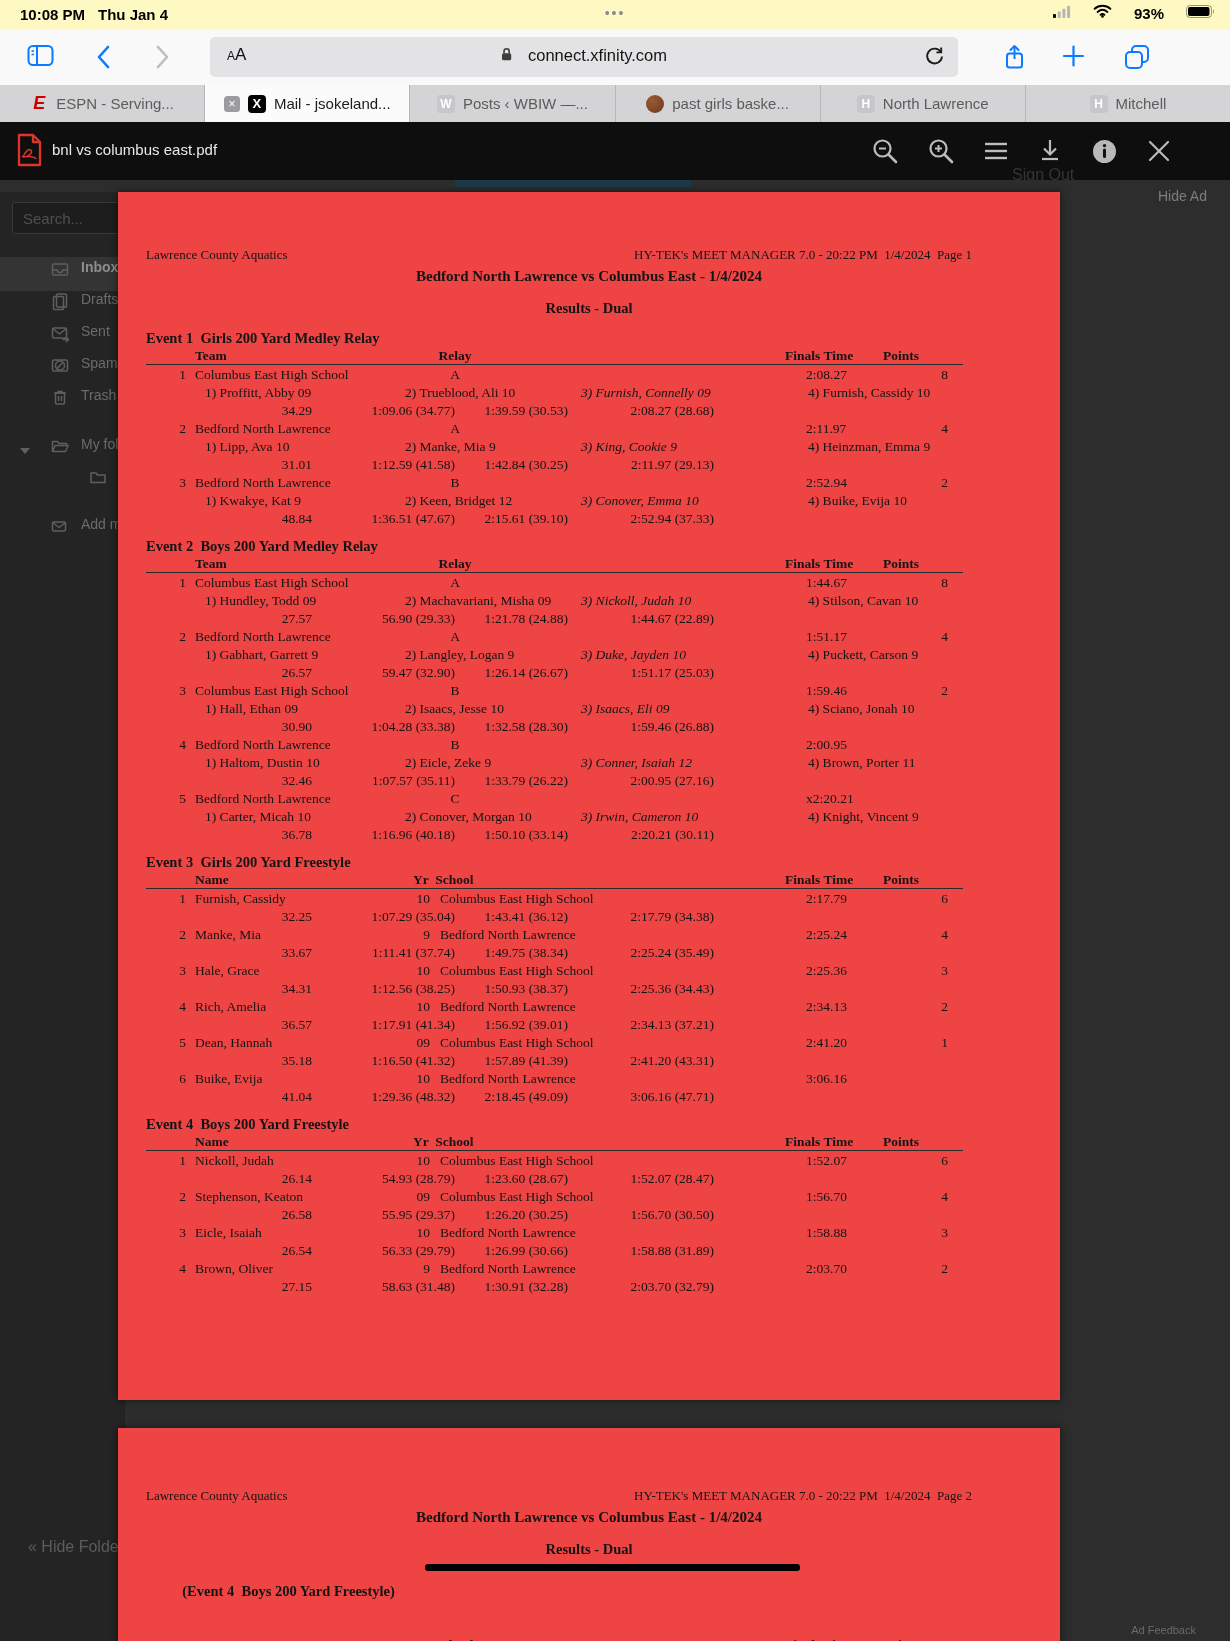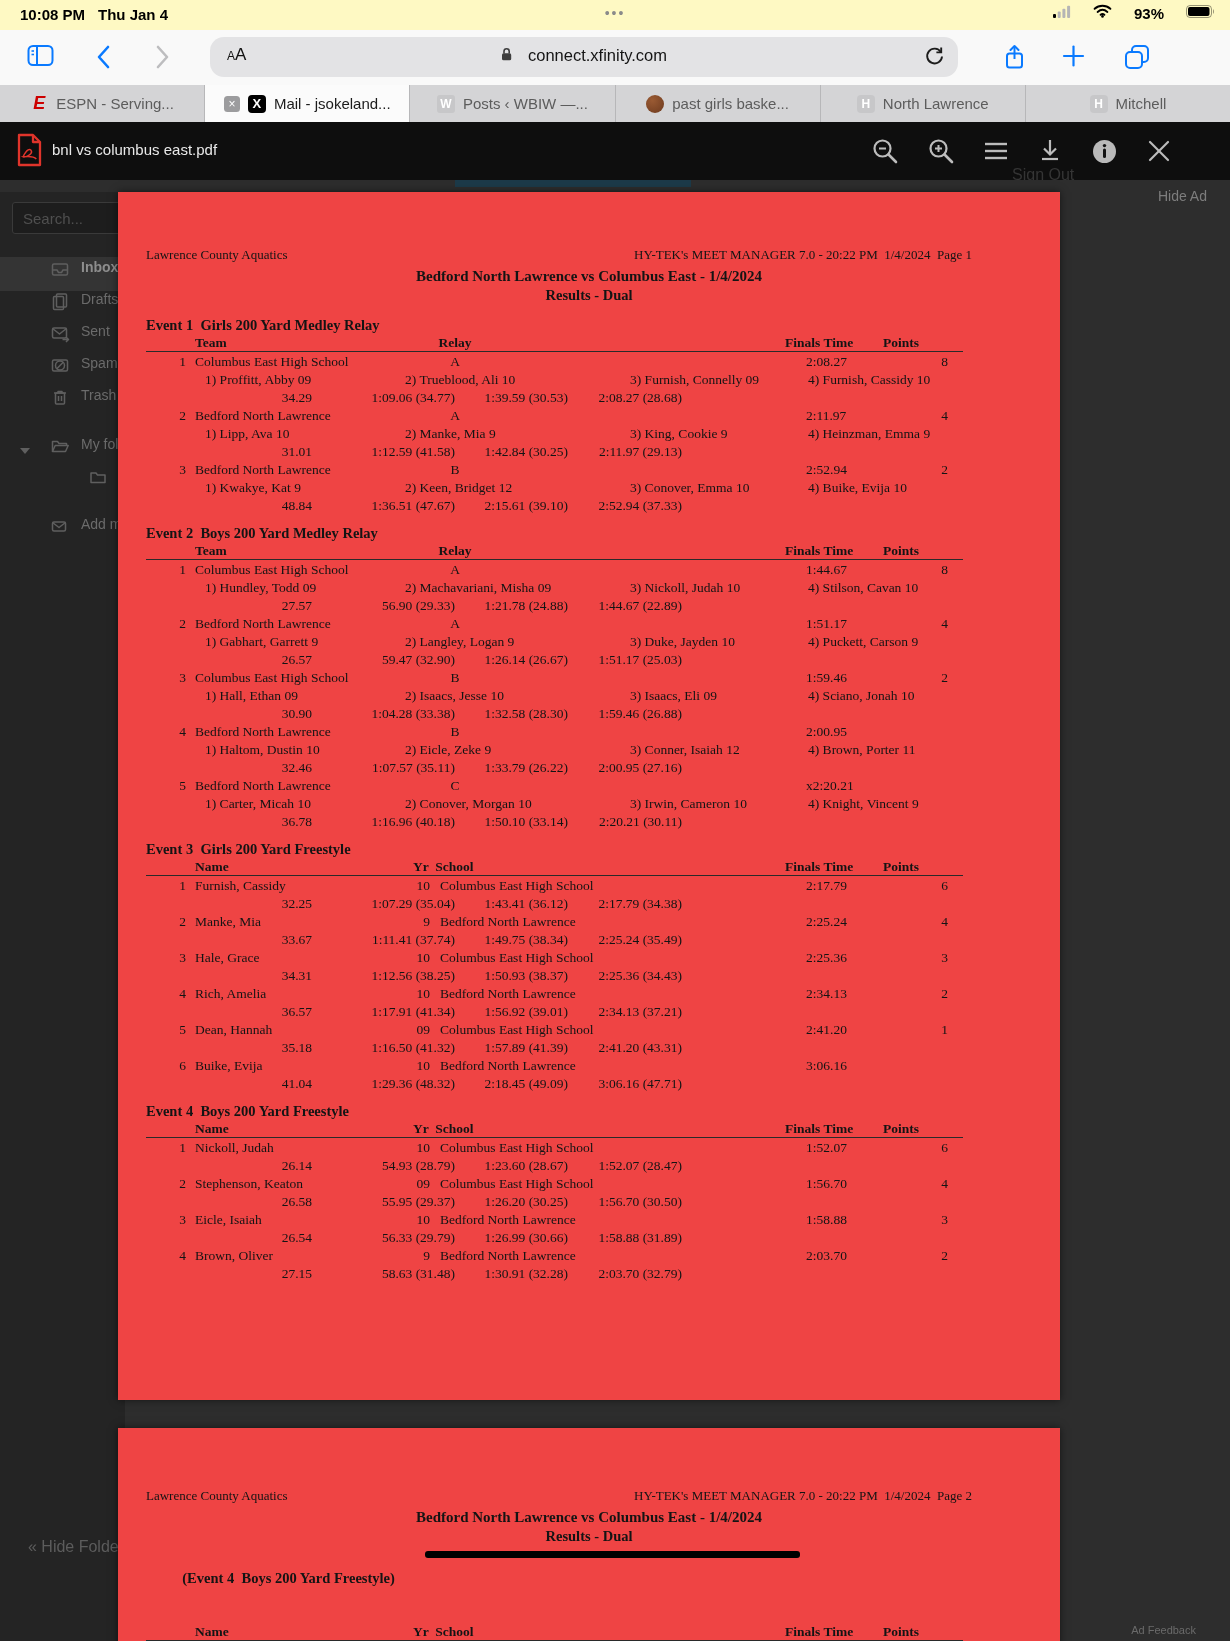--- a/index.html
+++ b/index.html
@@ -12,21 +12,21 @@
   .sb-dots{position:absolute;left:0;right:0;top:5px;text-align:center;color:#8a8a8a;font-size:14px;letter-spacing:2px;}
   .sb-right{position:absolute;right:14px;top:4px;display:flex;align-items:center;gap:22px;}
   .sb-batt-pct{font-size:15px;font-weight:600;color:#000;}
 
   
   .toolbar{position:absolute;top:30px;left:0;right:0;height:55px;background:#f9f9f9;}
   .tb-btn{position:absolute;top:14px;cursor:pointer;}
   .btn-sidebar{left:27px;}
   .btn-back{left:92px;}
   .btn-fwd{left:150px;}
-  .url-capsule{position:absolute;left:210px;right:272px;top:7px;height:40px;background:#e3e3e5;border-radius:14px;}
+  .url-capsule{position:absolute;left:210px;right:272px;top:7px;height:40px;background:#e3e3e5;border-radius:5px;}
   .url-aa{position:absolute;left:17px;top:8px;color:#111;cursor:pointer;}
   .url-aa .a1{font-size:12px;}
   .url-aa .a2{font-size:17px;}
   .url-host{position:absolute;left:0;right:0;top:9px;text-align:center;font-size:16.5px;color:#151515;display:flex;align-items:center;justify-content:center;gap:16px;}
   .url-reload{position:absolute;right:13px;top:9px;cursor:pointer;}
   .btn-share{right:204px;}
   .btn-plus{right:145px;}
   .btn-tabs{right:80px;}
 
   
@@ -72,44 +72,44 @@
   .pdf-page{position:absolute;left:118px;width:942px;background:#ef4444;box-shadow:0 0 8px rgba(0,0,0,.55);color:#141414;}
   .page1{top:12px;height:1208px;}
   .page2{top:1248px;height:420px;}
   .pg-inner{position:relative;padding:54px 97px 0 28px;font-family:"Liberation Serif",serif;font-size:13.5px;line-height:18px;}
   .page2 .pg-inner{padding-top:59px;}
   .pg-header{position:relative;height:18px;font-size:13px;}
   .hdr-left{position:absolute;left:0;white-space:pre;}
   .hdr-right{position:absolute;right:-9px;white-space:pre;}
   .centered{margin-left:-28px;margin-right:-97px;text-align:center;}
   .pg-title{font-weight:bold;font-size:15px;margin-top:3px;white-space:pre;}
-  .pg-subtitle{font-weight:bold;font-size:14.5px;margin-top:1px;white-space:pre;}
+  .pg-subtitle{font-weight:bold;font-size:14.5px;margin-top:14px;white-space:pre;}
   .event{margin-top:12px;}
   .event + .event{margin-top:9px;}
   .event-title{font-weight:bold;font-size:14.5px;white-space:pre;}
   .cols-header{position:relative;height:17px;border-bottom:1.5px solid #2a2a2a;font-weight:bold;margin-bottom:1px;}
   .pos{position:absolute;white-space:pre;}
   .l{position:relative;height:18px;}
   .h1{left:49px;}
   .h-relay{left:259px;width:100px;text-align:center;}
   .h-yrschool{left:267px;}
   .h-finals{left:639px;}
   .h-points{left:737px;width:80px;text-align:left;}
   .rank{left:12px;width:28px;text-align:right;}
   .c-team{left:49px;}
   .c-relay{left:259px;width:100px;text-align:center;}
   .c-yr{left:244px;width:40px;text-align:right;}
   .c-school{left:294px;}
   .c-finals{left:660px;}
   .c-points{left:722px;width:80px;text-align:right;}
-  .sw1{left:59px;}.sw2{left:259px;}.sw3{left:484px;}.sw4{left:662px;}
+  .sw1{left:59px;}.sw2{left:259px;}.sw3{left:435px;font-style:italic;}.sw4{left:662px;}
   .sp1{left:26px;width:140px;text-align:right;}
   .sp2{left:166px;width:143px;text-align:right;}
   .sp3{left:309px;width:113px;text-align:right;}
-  .sp4{left:406px;width:130px;text-align:right;}
+  .sp4{left:438px;width:130px;text-align:right;}
   .cont-row{position:relative;margin-top:6px;font-weight:bold;font-size:14.5px;white-space:pre;}
   .black-bar{position:absolute;left:279px;top:0px;width:375px;height:7px;background:#000;border-radius:3px;}
 </style>
 </head>
 <body>
 
 <div class="screen">
 
   <div class="status-bar">
     <span class="sb-time">10:08 PM</span>

